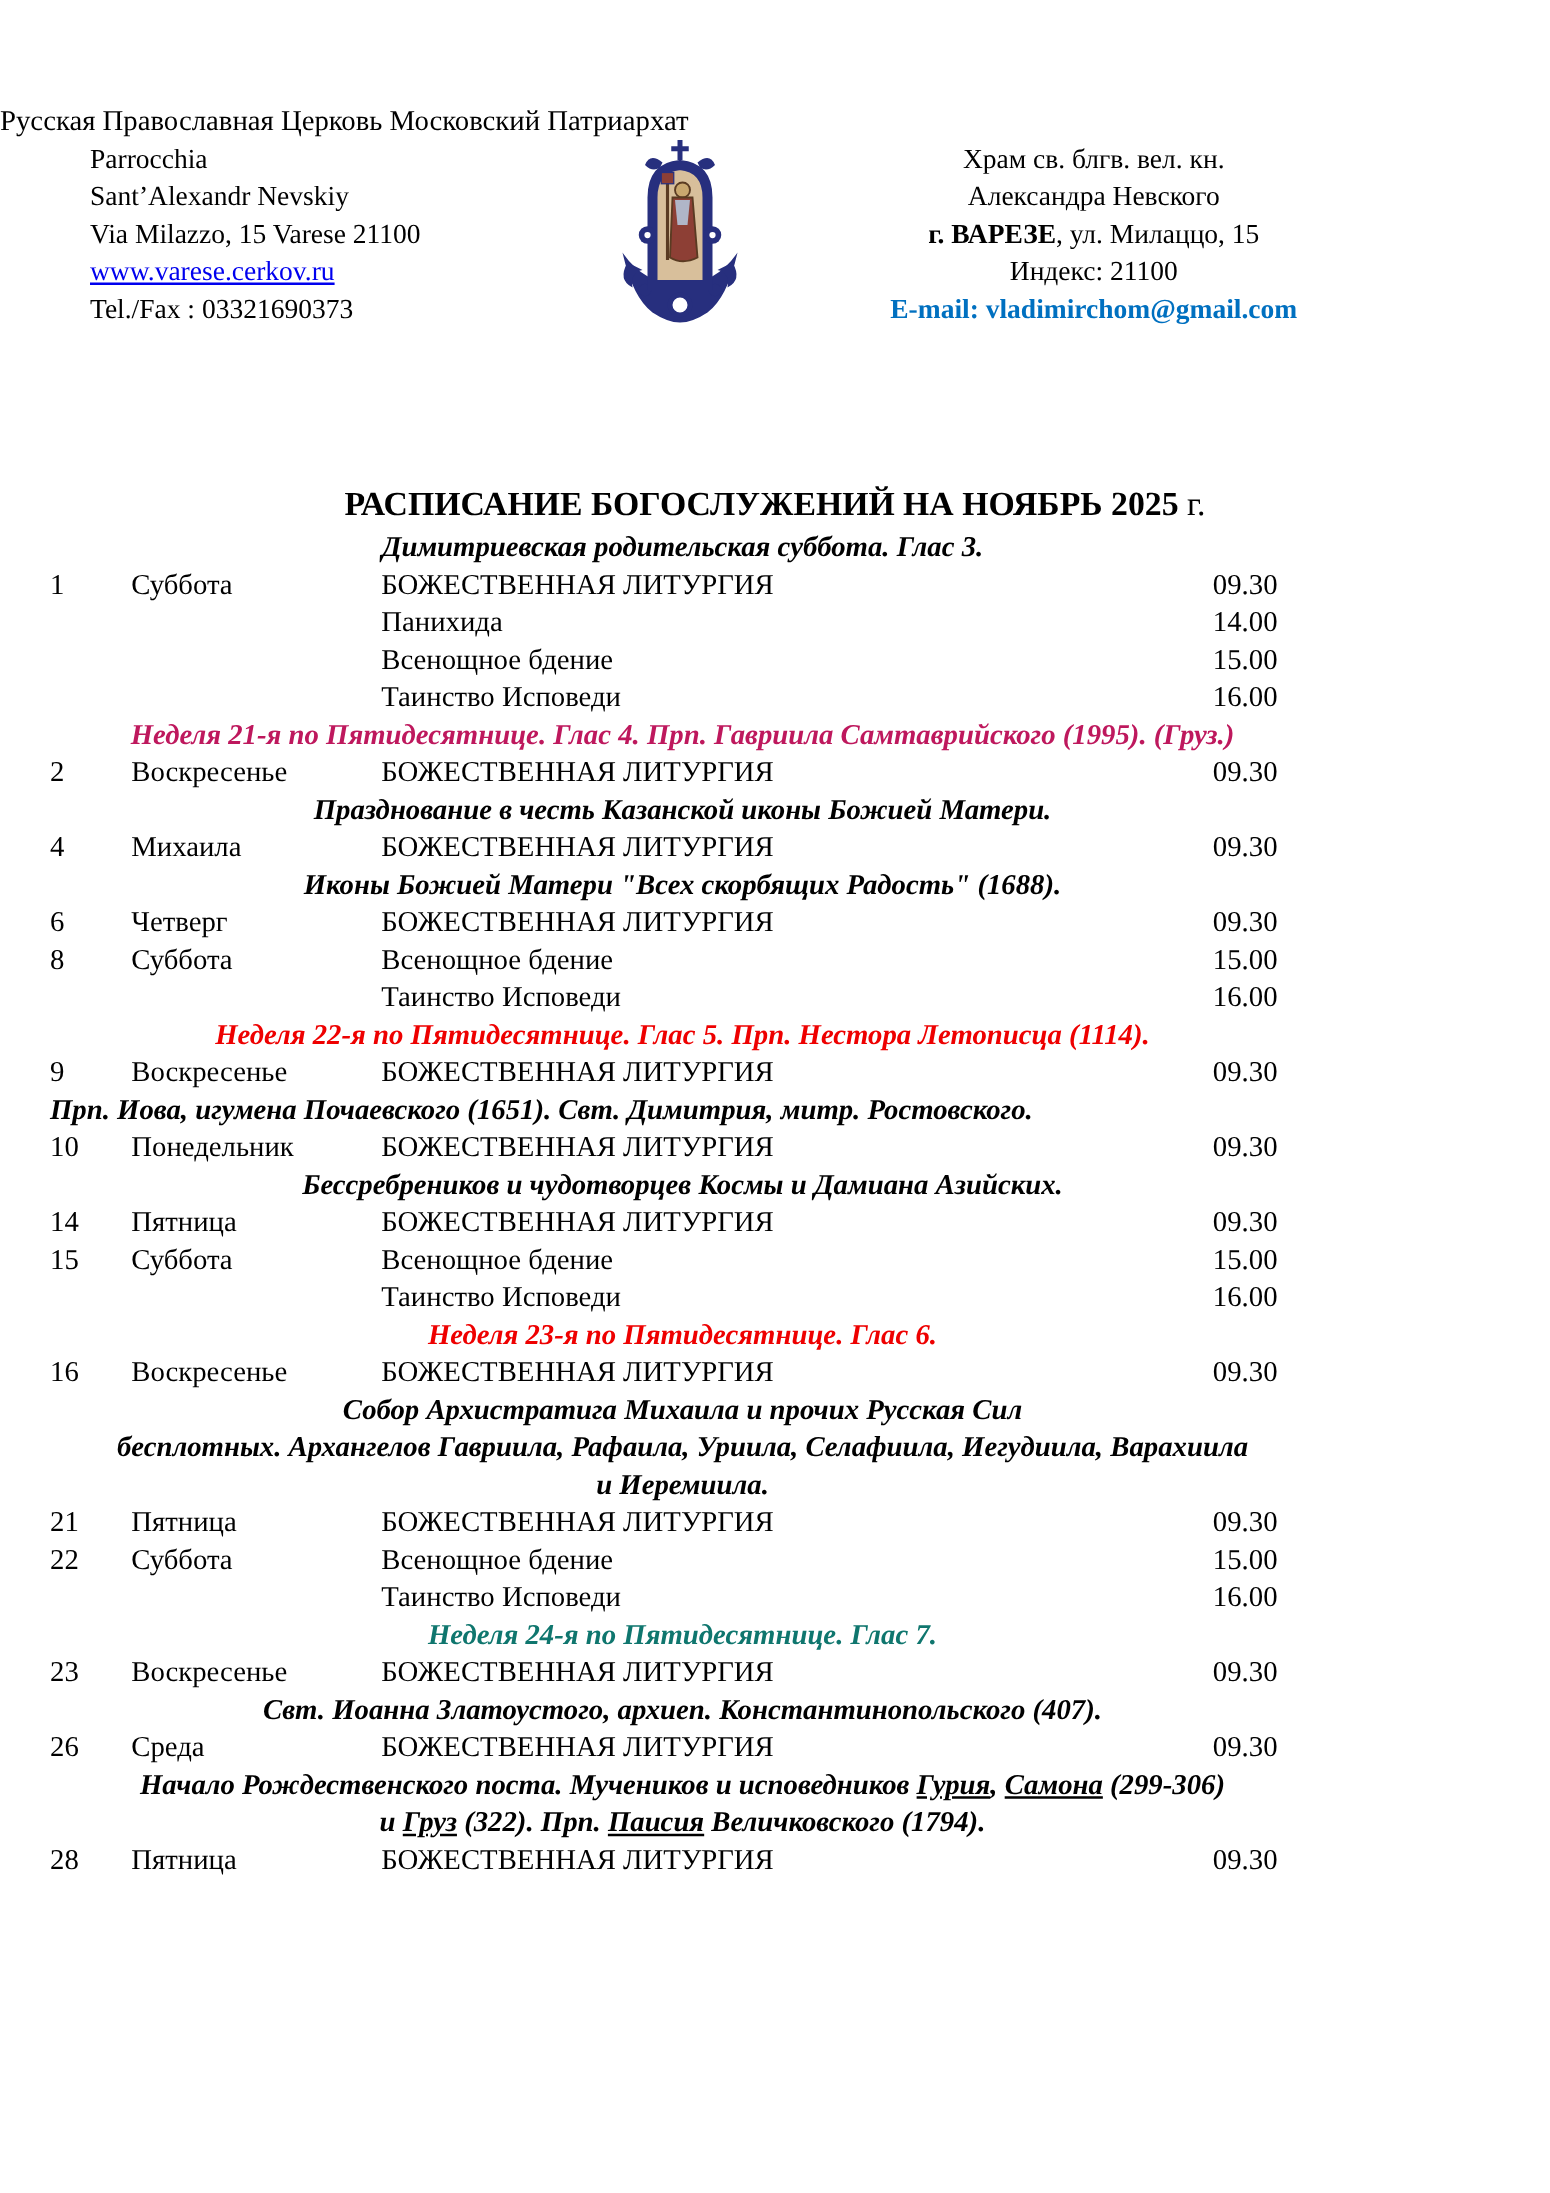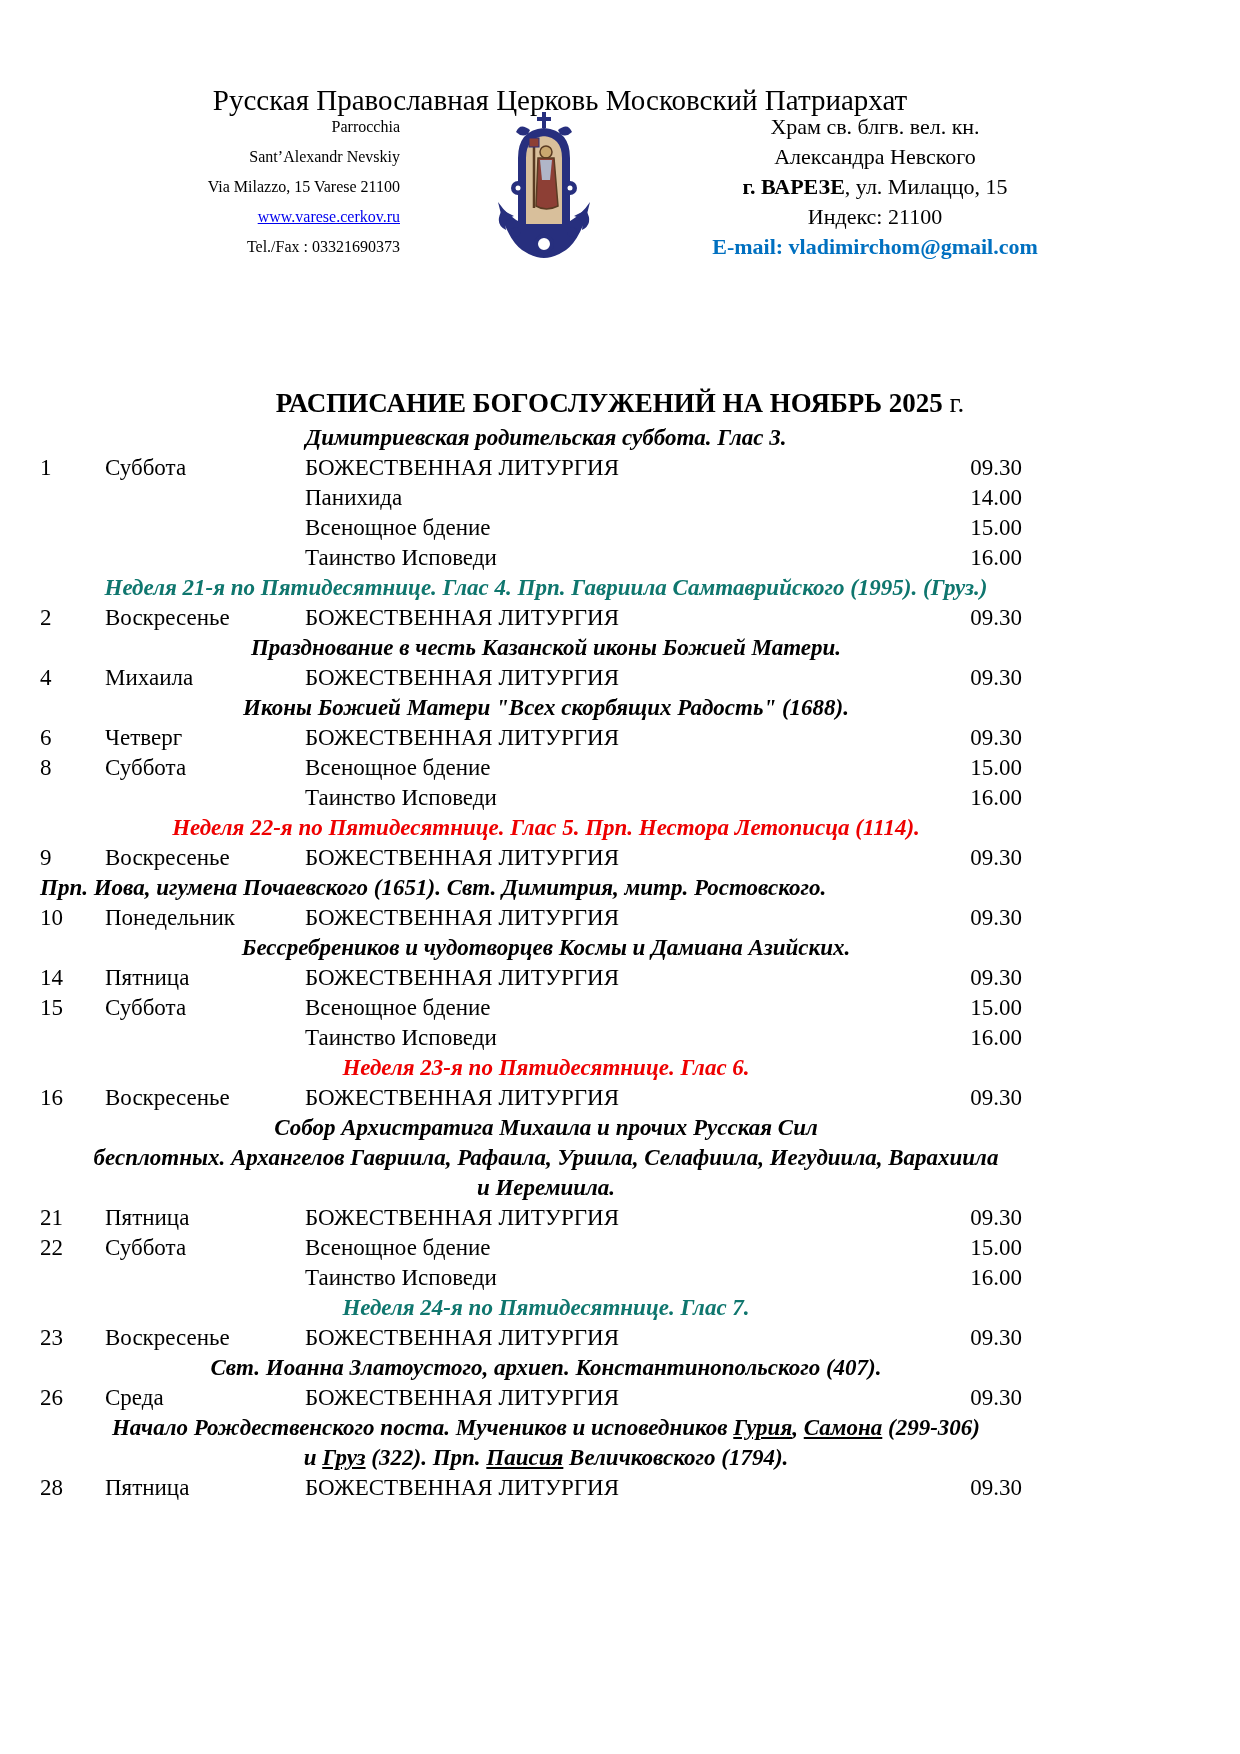--- a/index.html
+++ b/index.html
@@ -8,25 +8,25 @@
     width:1240px;height:1754px;
     margin:0 auto;
     background:#ffffff;
     font-family:"Liberation Serif","DejaVu Serif",serif;
     color:#000;
     overflow:hidden;
   }
   
   .top-line{
     position:absolute;top:84px;left:0;width:1120px;
-    text-align:center;font-size:29px;
+    font-size:23px;
   }
   .hdr-left{
-    position:absolute;top:112px;left:60px;width:340px;
-    text-align:right;font-size:16px;line-height:30px;
+    position:absolute;top:112px;left:72px;width:340px;
+    text-align:left;font-size:22px;line-height:30px;
   }
   .hdr-right{
     position:absolute;top:112px;left:675px;width:400px;
     text-align:center;font-size:22px;line-height:30px;
   }
   .hdr-left div,.hdr-right div{height:30px;}
   a.site{color:#0000ee;text-decoration:underline;cursor:pointer;}
   .email{color:#0070c0;font-weight:bold;cursor:pointer;}
   .bold{font-weight:bold;}
   .logo{position:absolute;left:492px;top:110px;width:104px;height:152px;}
@@ -128,21 +128,21 @@
         <span class="c-day"></span>
         <span class="c-service">Всенощное бдение</span>
         <span class="c-time">15.00</span>
       </div>
       <div class="row entry">
         <span class="c-date"></span>
         <span class="c-day"></span>
         <span class="c-service">Таинство Исповеди</span>
         <span class="c-time">16.00</span>
       </div>
-      <div class="row note red center" style="color: #0f766e;"><span>Неделя 21-я по Пятидесятнице. Глас 4. Прп. Гавриила Самтаврийского (1995). (Груз.)</span></div>
+      <div class="row note red center" style="color: #be185d;"><span>Неделя 21-я по Пятидесятнице. Глас 4. Прп. Гавриила Самтаврийского (1995). (Груз.)</span></div>
       <div class="row entry">
         <span class="c-date">2</span>
         <span class="c-day">Воскресенье</span>
         <span class="c-service">БОЖЕСТВЕННАЯ ЛИТУРГИЯ</span>
         <span class="c-time">09.30</span>
       </div>
       <div class="row note black center"><span>Празднование в честь Казанской иконы Божией Матери.</span></div>
       <div class="row entry">
         <span class="c-date">4</span>
         <span class="c-day">Михаила</span>

